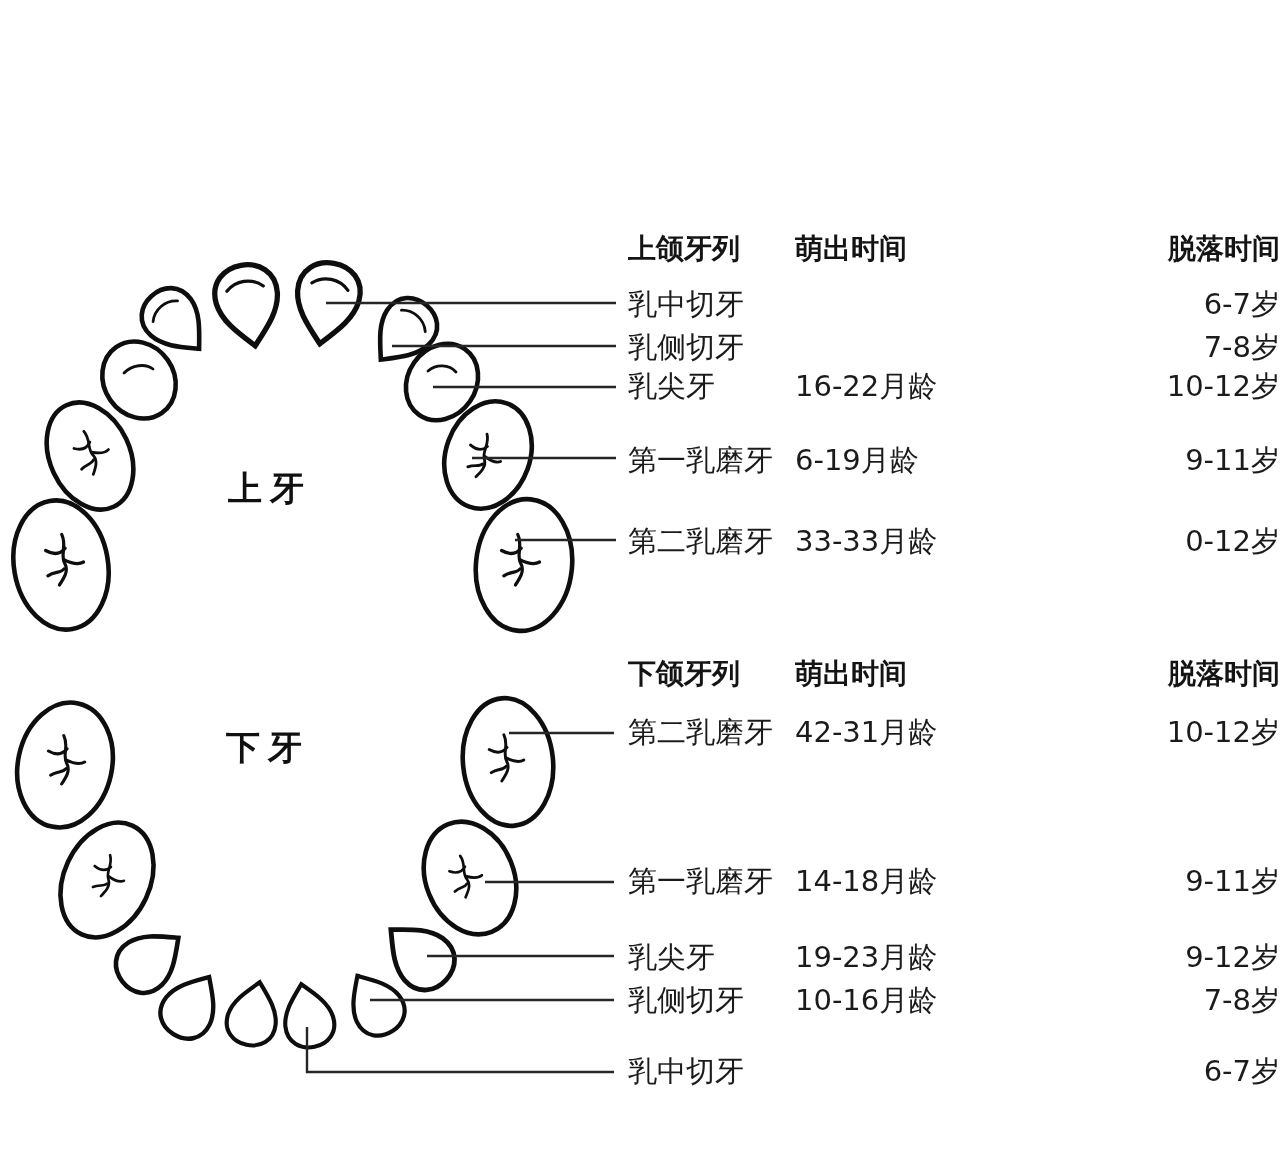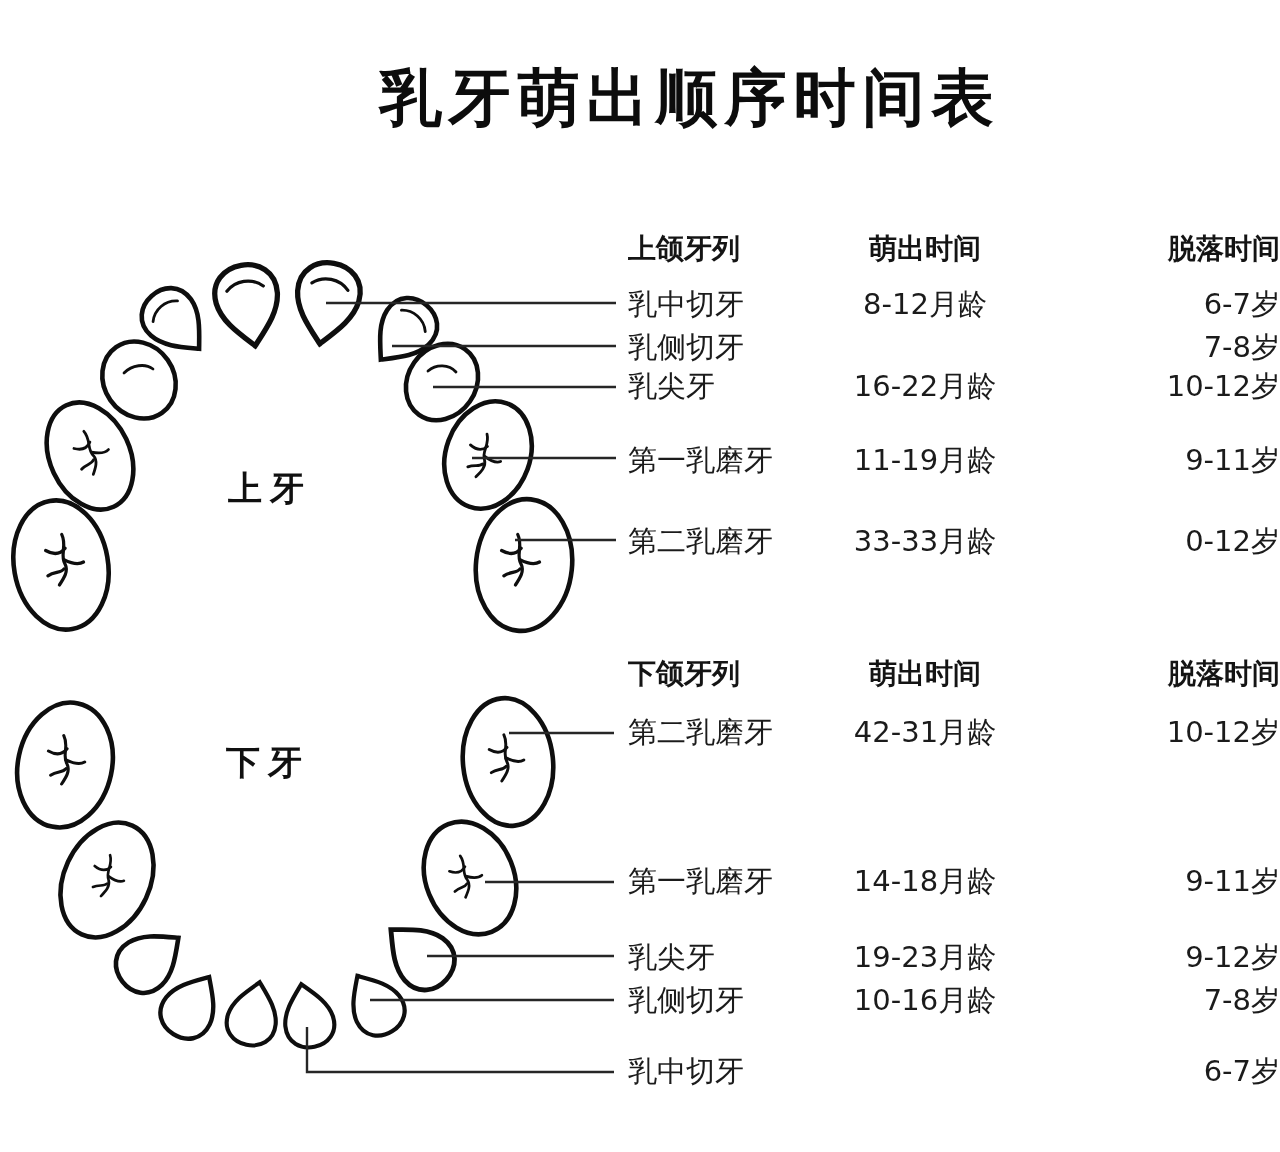--- a/index.html
+++ b/index.html
@@ -8,25 +8,25 @@
     font-family:"DejaVu Sans","Liberation Sans",sans-serif;color:#1b1b1b;
   }
   .title{
     position:absolute;top:56px;left:350px;width:680px;text-align:center;
     font-size:62px;font-weight:900;letter-spacing:7px;color:#0c0c0c;white-space:nowrap;
   }
   .arch-label{
     position:absolute;font-size:34px;font-weight:700;letter-spacing:8px;color:#101010;white-space:nowrap;
   }
   #upper-arch-label{left:228px;top:466px;}
-  #lower-arch-label{left:226px;top:740px;font-family:Liberation Mono, monospace;}
+  #lower-arch-label{left:226px;top:725px;font-family:Liberation Mono, monospace;}
   .trow{position:absolute;left:0;width:1144px;height:34px;line-height:34px;font-size:29px;}
   .thead{font-weight:bold;font-size:28px;color:#141414;}
   .c-name{position:absolute;left:628px;width:230px;text-align:left;white-space:nowrap;}
-  .c-erupt{position:absolute;left:795px;width:260px;text-align:center;white-space:nowrap;}
+  .c-erupt{position:absolute;left:795px;width:260px;text-align:left;white-space:nowrap;}
   .c-shed{position:absolute;left:1043px;width:237px;text-align:right;white-space:nowrap;}
   svg.teeth{position:absolute;left:0;top:0;}
   .tooth{fill:#ffffff;stroke:#0e0e0e;stroke-width:4.6px;}
   .crack{fill:none;stroke:#0e0e0e;stroke-width:2.8px;stroke-linecap:round;}
   .leader path{fill:none;stroke:#262626;stroke-width:2.4px;}
 </style>
 </head>
 <body>
 
 <div class="canvas">
@@ -89,47 +89,45 @@
       <path d="M472,458 H616"></path>
       <path d="M515,540 H616"></path>
       <path d="M509,733 H614"></path>
       <path d="M485,882 H614"></path>
       <path d="M427,956 H614"></path>
       <path d="M370,1000 H614"></path>
       <path d="M307,1027 V1072 H614"></path>
     </g>
   </svg>
 
-  <div class="title">乳牙萌出顺序时间表</div>
 
   <div class="arch-label" id="upper-arch-label">上牙</div>
   <div class="arch-label" id="lower-arch-label">下牙</div>
 
   <div class="trow thead" style="top:232px">
     <span class="c-name">上颌牙列</span>
     <span class="c-erupt">萌出时间</span>
     <span class="c-shed">脱落时间</span>
   </div>
   <div class="trow" style="top:287px">
     <span class="c-name">乳中切牙</span>
-    <span class="c-erupt">8-12月龄</span>
     <span class="c-shed">6-7岁</span>
   </div>
   <div class="trow" style="top:330px">
     <span class="c-name">乳侧切牙</span>
     <span class="c-shed">7-8岁</span>
   </div>
   <div class="trow" style="top:369px">
     <span class="c-name">乳尖牙</span>
     <span class="c-erupt">16-22月龄</span>
     <span class="c-shed">10-12岁</span>
   </div>
   <div class="trow" style="top:443px">
     <span class="c-name">第一乳磨牙</span>
-    <span class="c-erupt">11-19月龄</span>
+    <span class="c-erupt">6-19月龄</span>
     <span class="c-shed">9-11岁</span>
   </div>
   <div class="trow" style="top:524px">
     <span class="c-name">第二乳磨牙</span>
     <span class="c-erupt">33-33月龄</span>
     <span class="c-shed">0-12岁</span>
   </div>
 
   <div class="trow thead" style="top:657px">
     <span class="c-name">下颌牙列</span>

